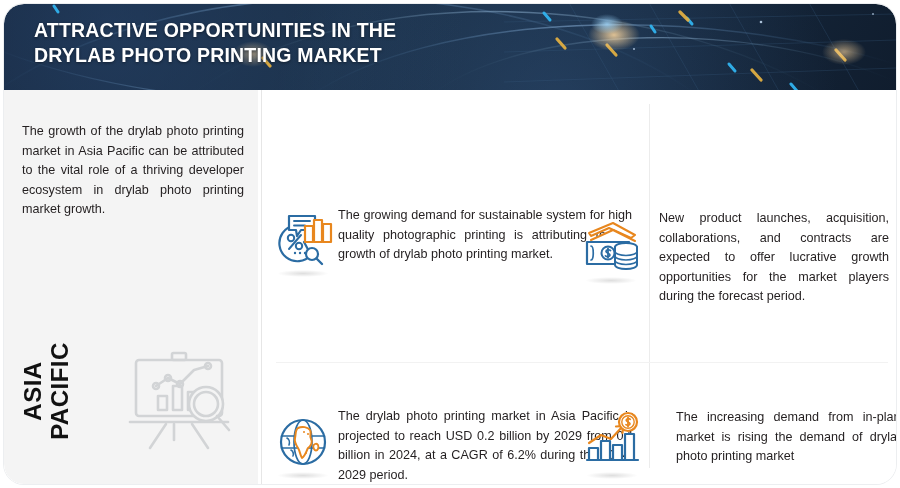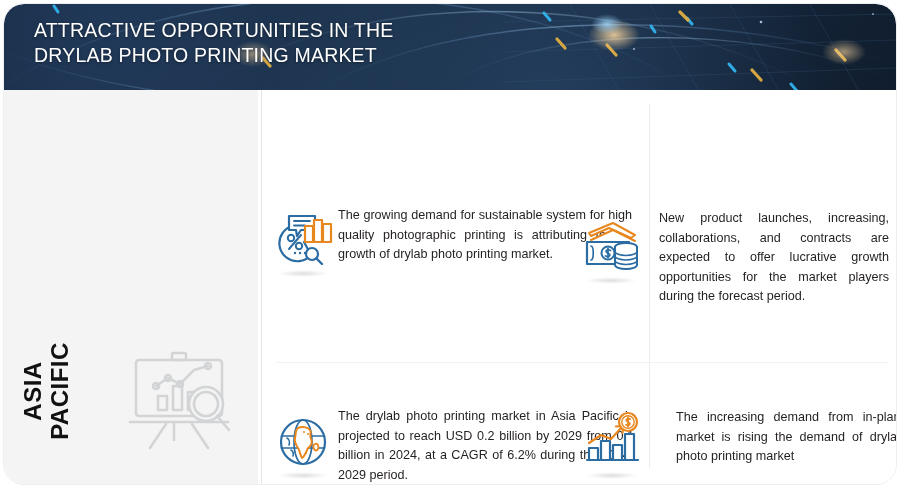--- a/index.html
+++ b/index.html
@@ -25,21 +25,21 @@
       radial-gradient(circle at 12% 30%, rgba(40,70,110,.55) 0%, rgba(0,0,0,0) 45%),
       radial-gradient(circle at 62% 120%, rgba(60,100,150,.35) 0%, rgba(0,0,0,0) 50%),
       linear-gradient(115deg,#16263c 0%,#1b3047 38%,#16283d 70%,#101d2e 100%);
     border-top-left-radius:20px;border-top-right-radius:20px;
     overflow:hidden;
   }
   .header-svg{position:absolute;left:0;top:0;width:892px;height:86px;}
   .header-title{
     position:absolute;left:30px;top:14px;width:430px;
     color:#ffffff;
-    font-size:19.5px;font-weight:normal;
+    font-size:19.5px;font-weight:bold;
     letter-spacing:.2px;line-height:25px;
     text-transform:uppercase;
     text-shadow:0 1px 3px rgba(0,0,0,.45);
     z-index:3;
   }
 
   
   .body-area{
     position:absolute;left:0;top:86px;width:892px;height:394px;
     background:#ffffff;
@@ -183,20 +183,21 @@
       <circle cx="757" cy="18" r="1.3" fill="#cfe6ff" opacity=".8"></circle>
       <circle cx="630" cy="45" r="1.1" fill="#cfe6ff" opacity=".7"></circle>
       <circle cx="869" cy="10" r="1.1" fill="#cfe6ff" opacity=".6"></circle>
     </svg>
     <div class="header-title">Attractive opportunities in the drylab photo printing market</div>
   </div>
 
   <div class="body-area">
 
     <div class="left-panel">
+      <div class="left-panel-text">The growth of the drylab photo printing market in Asia Pacific can be attributed to the vital role of a thriving developer ecosystem in drylab photo printing market growth.</div>
 
       <div class="region-block">
         <div class="region-label">ASIA PACIFIC</div>
         <div class="region-icon">
           <svg viewBox="0 0 120 110" width="120" height="110" fill="none" stroke="#d2d4d6" stroke-width="2.6" stroke-linecap="round" stroke-linejoin="round">
 
             <rect x="14" y="16" width="86" height="56" rx="3"></rect>
 
             <rect x="50" y="9" width="14" height="7" rx="1.5"></rect>
 
@@ -276,21 +277,21 @@
             <path d="M36 32 V50 A11 4 0 0 0 58 50 V32"></path>
           </g>
           <g stroke="#2b6ca3" stroke-width="1.6" fill="none">
             <path d="M36 36.5 A11 4 0 0 0 58 36.5"></path>
             <path d="M36 41 A11 4 0 0 0 58 41"></path>
             <path d="M36 45.5 A11 4 0 0 0 58 45.5"></path>
           </g>
         </svg>
         <div class="cell-shadow"></div>
       </div>
-      <div class="cell-text">New product launches, increasing, collaborations, and contracts are expected to offer lucrative growth opportunities for the market players during the forecast period.</div>
+      <div class="cell-text">New product launches, acquisition, collaborations, and contracts are expected to offer lucrative growth opportunities for the market players during the forecast period.</div>
     </div>
 
     <div class="cell cell-3">
       <div class="cell-icon">
         <svg viewBox="0 0 64 64" width="64" height="64" fill="none" stroke-linecap="round" stroke-linejoin="round">
           <circle cx="32" cy="32" r="22" stroke="#2b6ca3" stroke-width="2.2" fill="#ffffff"></circle>
 
           <ellipse cx="32" cy="32" rx="9" ry="22" stroke="#2b6ca3" stroke-width="1.7"></ellipse>
           <path d="M10.5 26 H53.5 M10.5 38 H53.5" stroke="#2b6ca3" stroke-width="1.7"></path>
 

